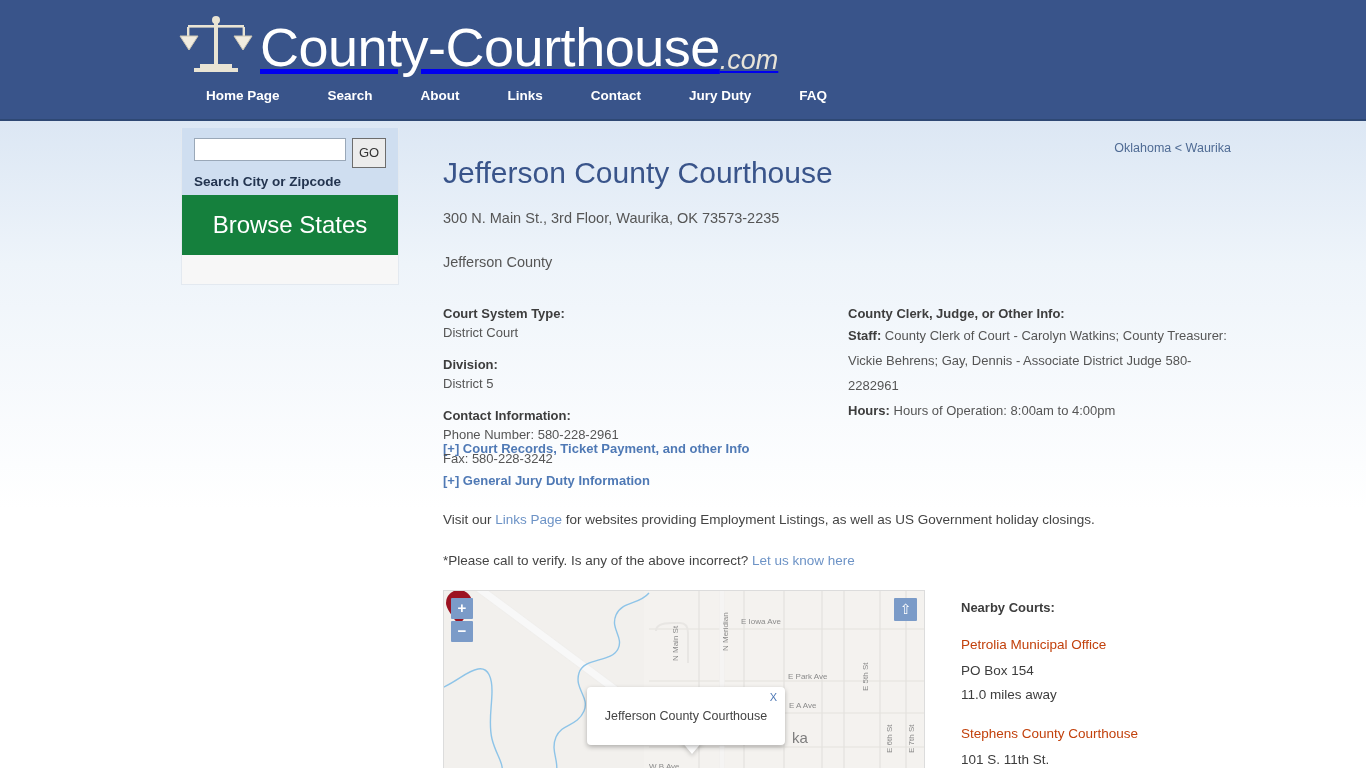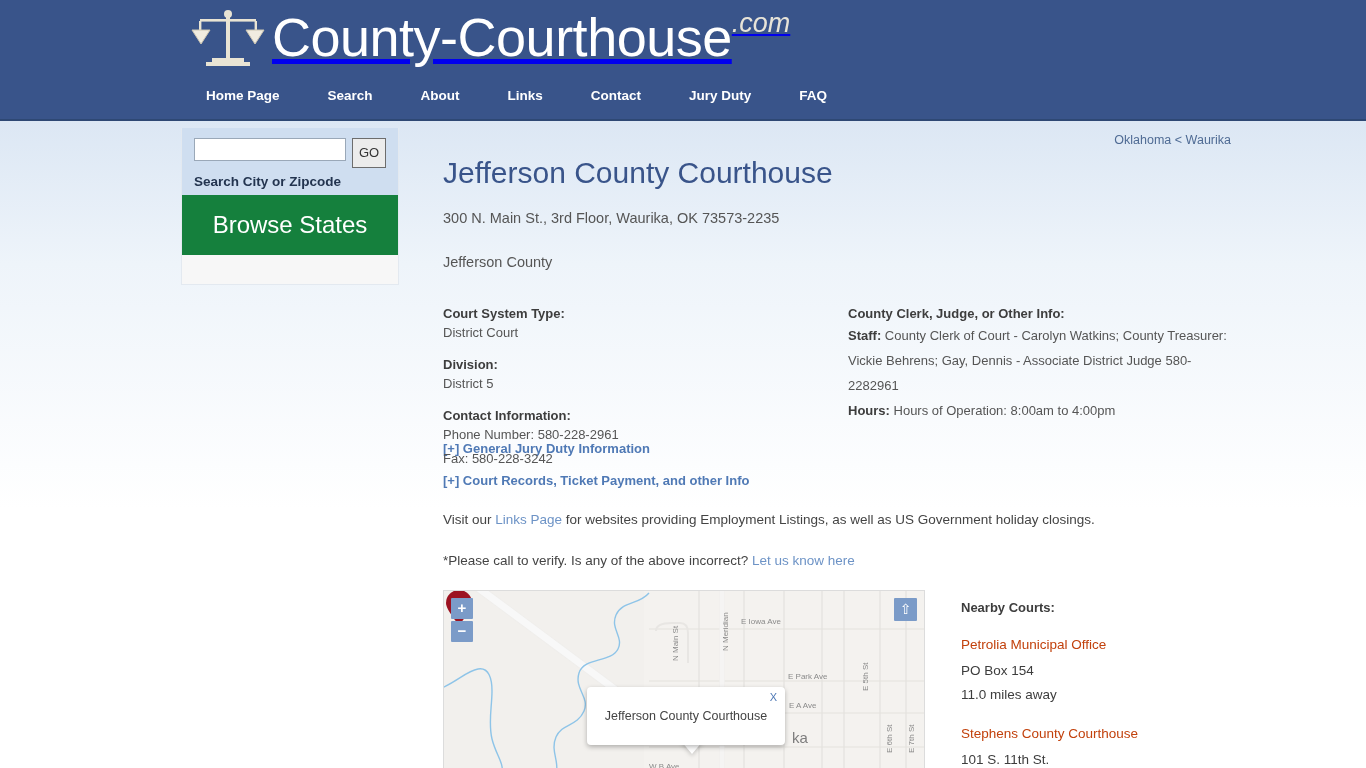--- a/index.html
+++ b/index.html
@@ -14,24 +14,24 @@
   
   .site-header {
     width: 1366px;
     height: 121px;
     background: #39548a;
     position: relative;
     border-bottom: 2px solid #2e4874;
   }
   .brand {
     position: absolute;
-    left: 190px;
+    left: 178px;
     top: 8px;
     display: flex;
-    align-items: flex-start;
+    align-items: flex-end;
     height: 68px;
   }
   .scales-icon { width: 76px; height: 62px; display:block; margin-right: 6px; }
   .brand-name {
     color: #ffffff;
     font-size: 54px;
     line-height: 58px;
     font-weight: normal;
     letter-spacing: -0.5px;
     white-space: nowrap;
@@ -140,21 +140,21 @@
   
   .content {
     position: absolute;
     left: 443px; top: 0px;
     width: 790px;
   }
   .breadcrumb {
     text-align: right;
     font-size: 12.5px;
     color: #4f6b94;
-    padding-top: 12px;
+    padding-top: 20px;
     padding-right: 2px;
     height: 22px;
   }
   .breadcrumb a { color: #4f6b94; text-decoration: none; }
   .breadcrumb .sep { color: #4f6b94; }
 
   h1.page-title {
     margin: 12px 0 0 0;
     font-size: 30px;
     font-weight: normal;
@@ -418,22 +418,22 @@
           <span>County Clerk of Court - Carolyn Watkins; County Treasurer: Vickie Behrens; Gay, Dennis - Associate District Judge 580-2282961</span>
         </div>
         <div class="clerk-body">
           <b>Hours:</b>
           <span>Hours of Operation: 8:00am to 4:00pm</span>
         </div>
       </div>
 
     </div>
 
+    <a class="expand-link" href="#">[+] Court Records, Ticket Payment, and other Info</a>
     <a class="expand-link" href="#">[+] General Jury Duty Information</a>
-    <a class="expand-link" href="#">[+] Court Records, Ticket Payment, and other Info</a>
 
     <p class="para">
       <span>Visit our </span><a href="#">Links Page</a><span> for websites providing Employment Listings, as well as US Government holiday closings.</span>
     </p>
 
     <p class="para">
       <span>*Please call to verify. Is any of the above incorrect? </span><a href="#">Let us know here</a>
     </p>
 
     <div class="map-region">

